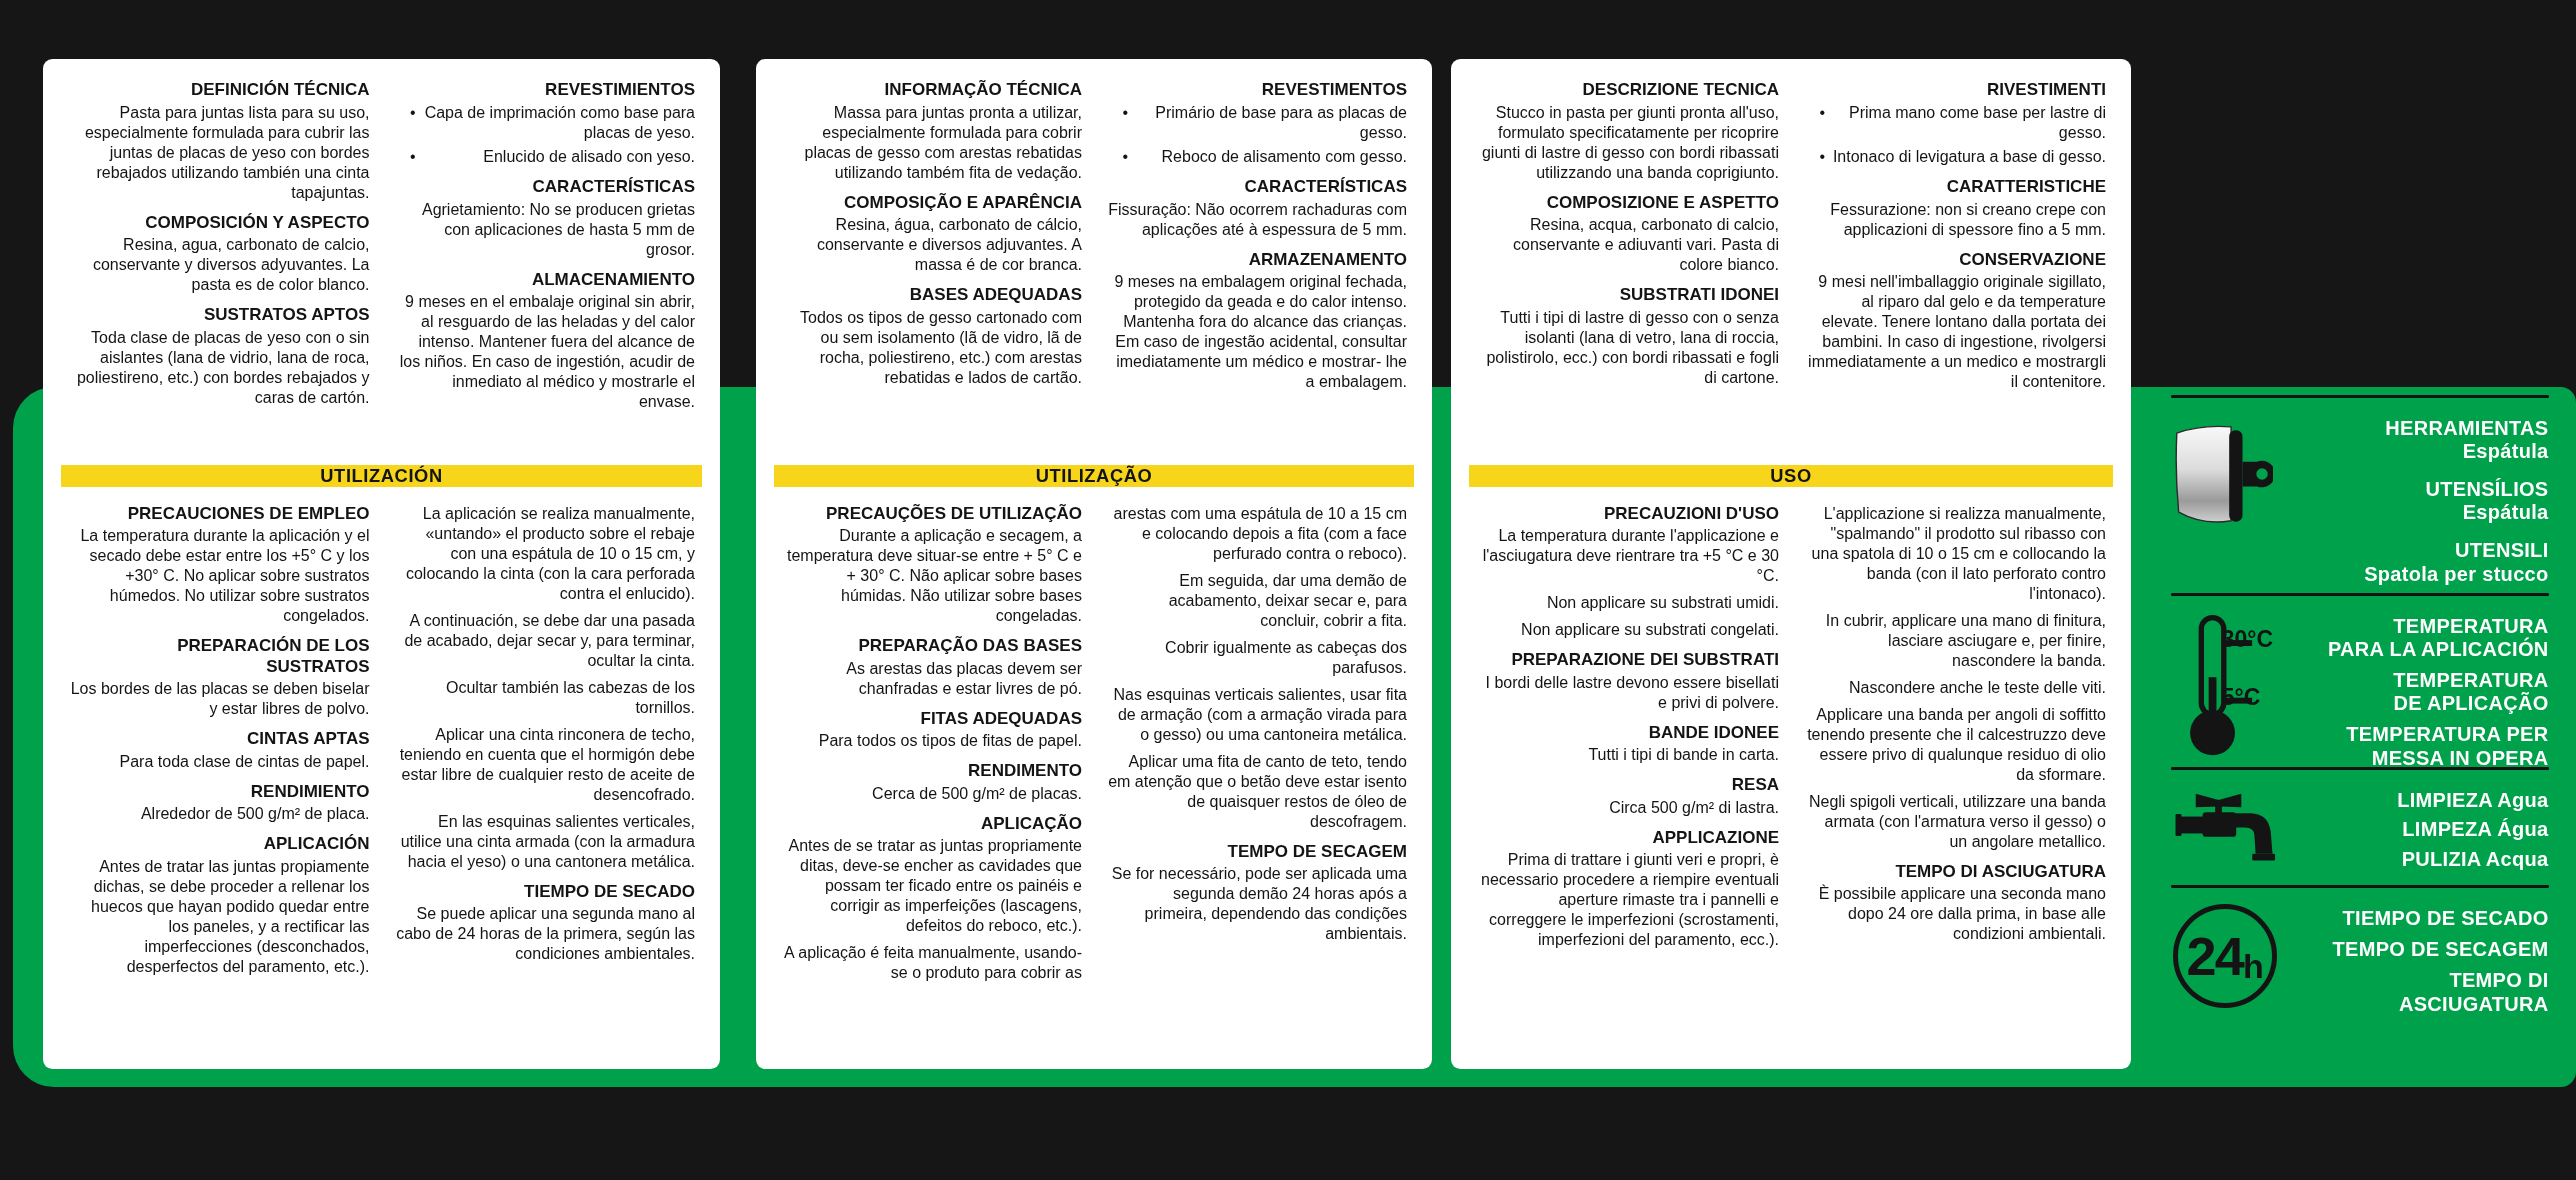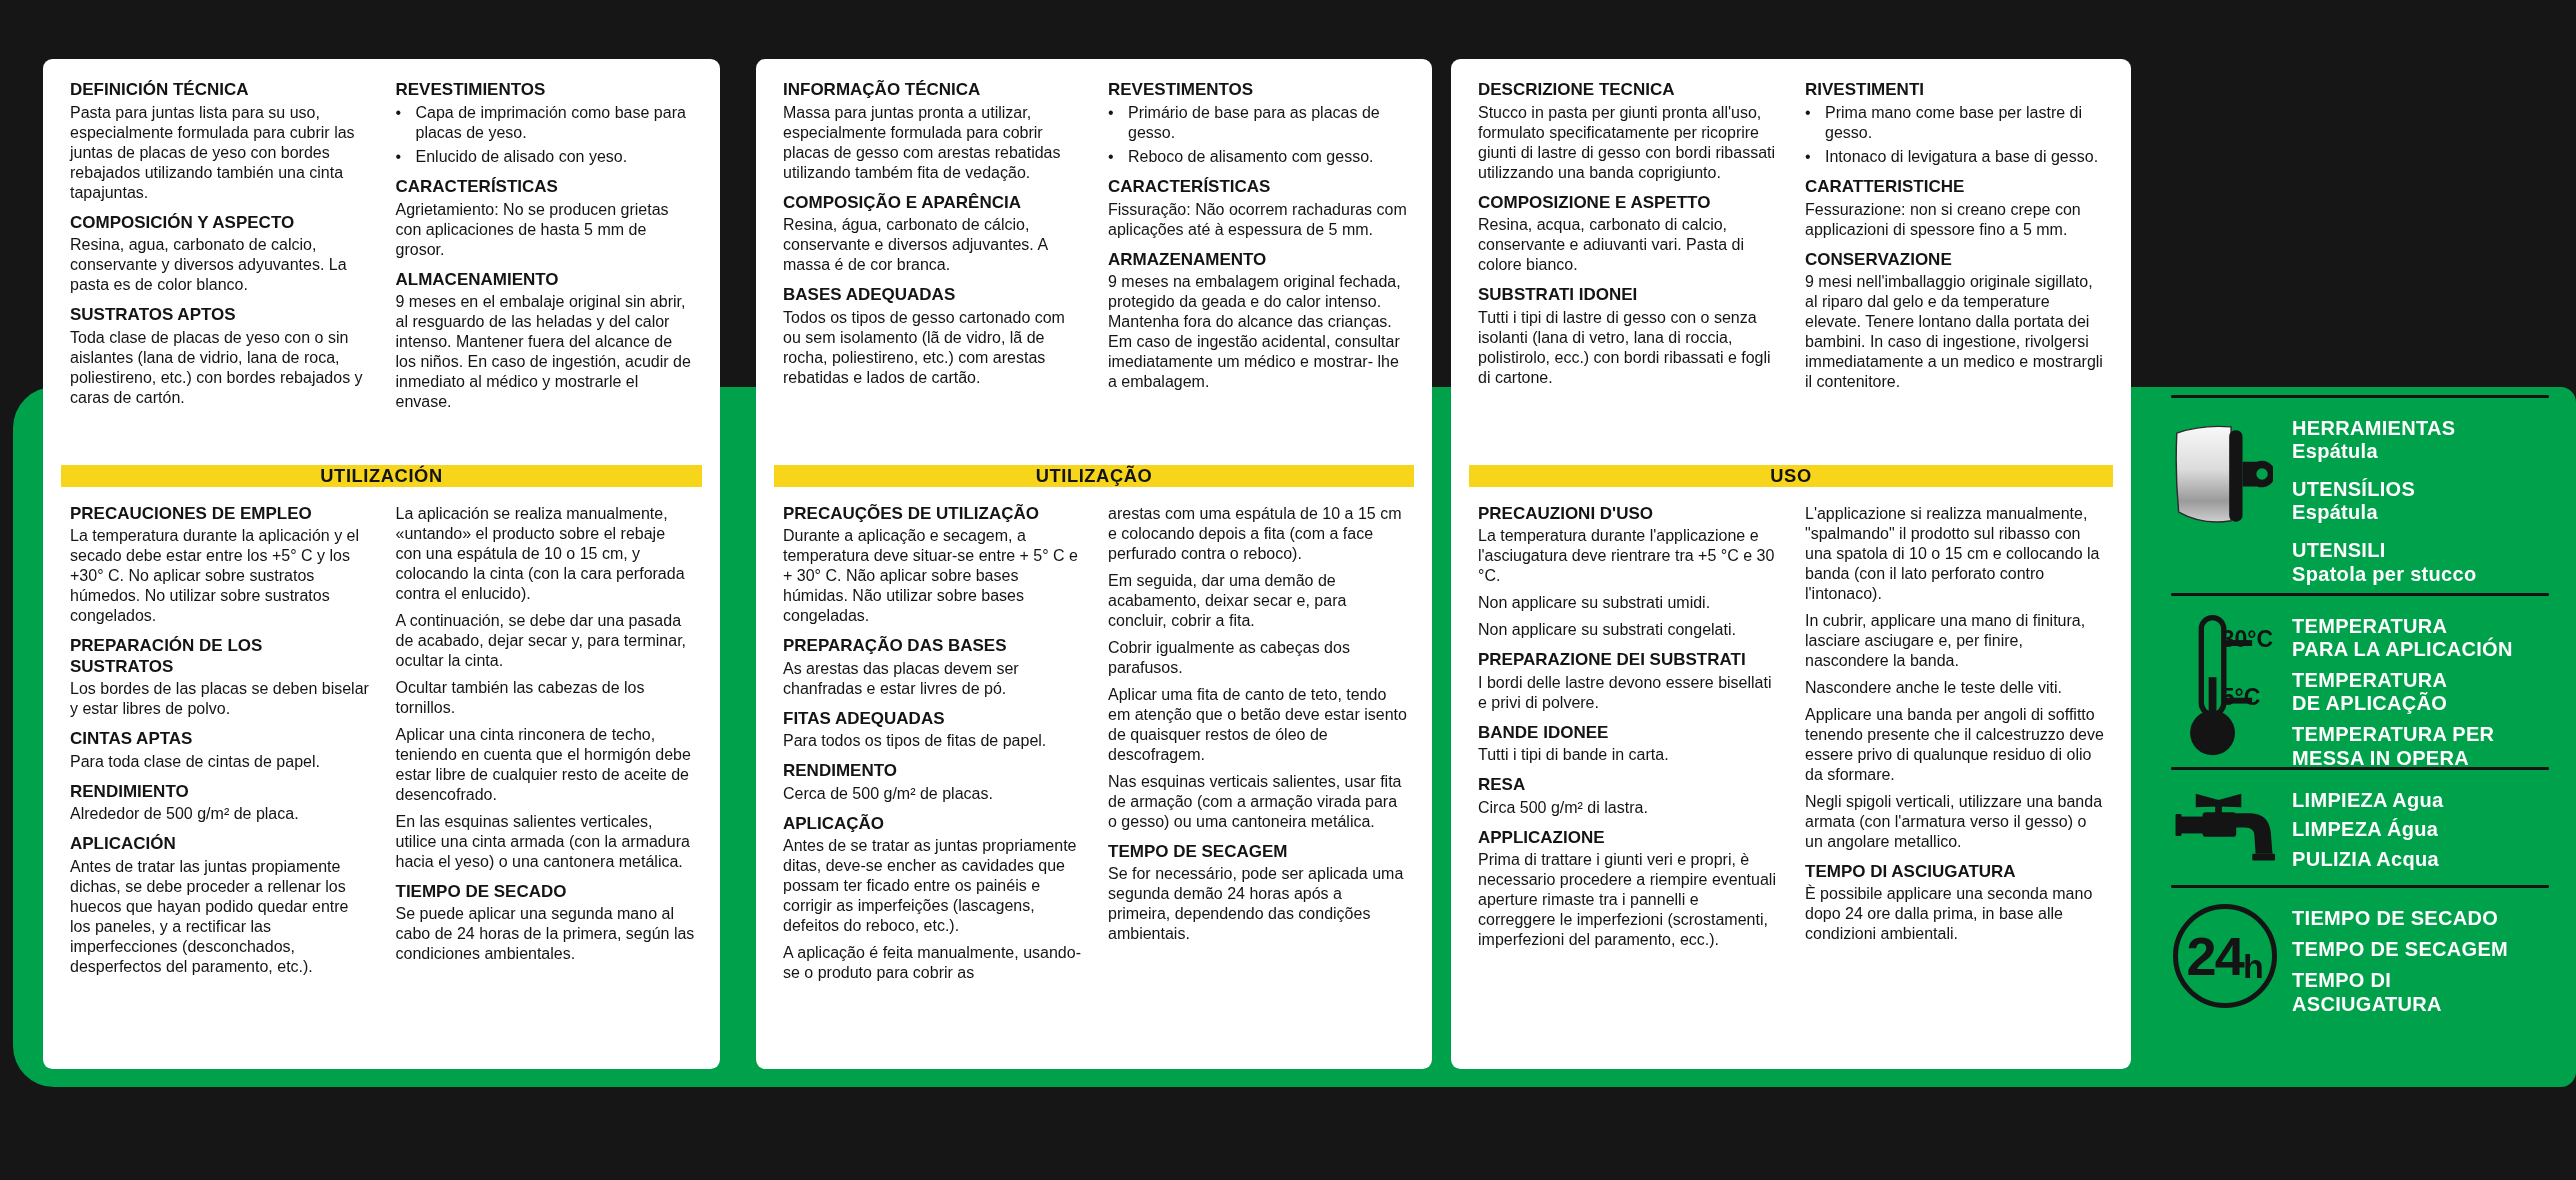--- a/index.html
+++ b/index.html
@@ -1,21 +1,21 @@
 <!DOCTYPE html>
 <html style="--green: #00A14B; --yellow: #F6D51A; --black: #161616; --ink: #141414; --white: #FFFFFF;font-size:9.4px"><head>
 <meta charset="utf-8">
 <title>Joint filler label</title>
 <style>
   :root{
     --green:#00A14B; --yellow:#F6D51A; --black:#161616; --ink:#141414; --white:#FFFFFF;
   }
   html,body{margin:0;padding:0;background:var(--black);}
   .page{position:relative;width:2576px;height:1181px;background:var(--black);
-        font-family:"Liberation Sans","DejaVu Sans",sans-serif;overflow:hidden;}
+        font-family:"Liberation Sans","DejaVu Sans",sans-serif;overflow:hidden;text-align:right;}
   .green-band{position:absolute;left:13px;top:387px;right:0;height:700px;
               background:var(--green);border-radius:41px 15.4px 15.4px 41px;}
   
   .panel{position:absolute;top:59px;height:1010px;background:var(--white);
          border-radius:9.4px;color:var(--ink);display:flex;flex-direction:column;box-sizing:border-box;}
   .p0{left:43px;width:677px}
   .p1{left:756px;width:676px}
   .p2{left:1451px;width:680px}
   .panel-top{flex:none;height:401px;display:flex;gap:26px;padding:21px 25px 0 27px;box-sizing:border-box;overflow:hidden;}
   .panel-bottom{flex:1;display:flex;gap:26px;padding:16.5px 25px 0 27px;box-sizing:border-box;overflow:hidden;}
@@ -149,22 +149,22 @@
             <h3 class="section-heading">RENDIMENTO</h3>
             <p class="body">Cerca de 500 g/m² de placas.</p>
             <h3 class="section-heading">APLICAÇÃO</h3>
             <p class="body">Antes de se tratar as juntas propriamente ditas, deve-se encher as cavidades que possam ter ficado entre os painéis e corrigir as imperfeições (lascagens, defeitos do reboco, etc.).</p>
             <p class="body">A aplicação é feita manualmente, usando-se o produto para cobrir as</p>
           </div>
           <div class="col">
             <p class="body">arestas com uma espátula de 10 a 15 cm e colocando depois a fita (com a face perfurado contra o reboco).</p>
             <p class="body">Em seguida, dar uma demão de acabamento, deixar secar e, para concluir, cobrir a fita.</p>
             <p class="body">Cobrir igualmente as cabeças dos parafusos.</p>
+            <p class="body">Nas esquinas verticais salientes, usar fita de armação (com a armação virada para o gesso) ou uma cantoneira metálica.</p>
             <p class="body">Aplicar uma fita de canto de teto, tendo em atenção que o betão deve estar isento de quaisquer restos de óleo de descofragem.</p>
-            <p class="body">Nas esquinas verticais salientes, usar fita de armação (com a armação virada para o gesso) ou uma cantoneira metálica.</p>
             <h3 class="section-heading">TEMPO DE SECAGEM</h3>
             <p class="body">Se for necessário, pode ser aplicada uma segunda demão 24 horas após a primeira, dependendo das condições ambientais.</p>
           </div>
         </div>
       </section>
       <section class="panel p2">
         <div class="panel-top">
           <div class="col">
             <h3 class="section-heading">DESCRIZIONE TECNICA</h3>
             <p class="body">Stucco in pasta per giunti pronta all'uso, formulato specificatamente per ricoprire giunti di lastre di gesso con bordi ribassati utilizzando una banda coprigiunto.</p>

